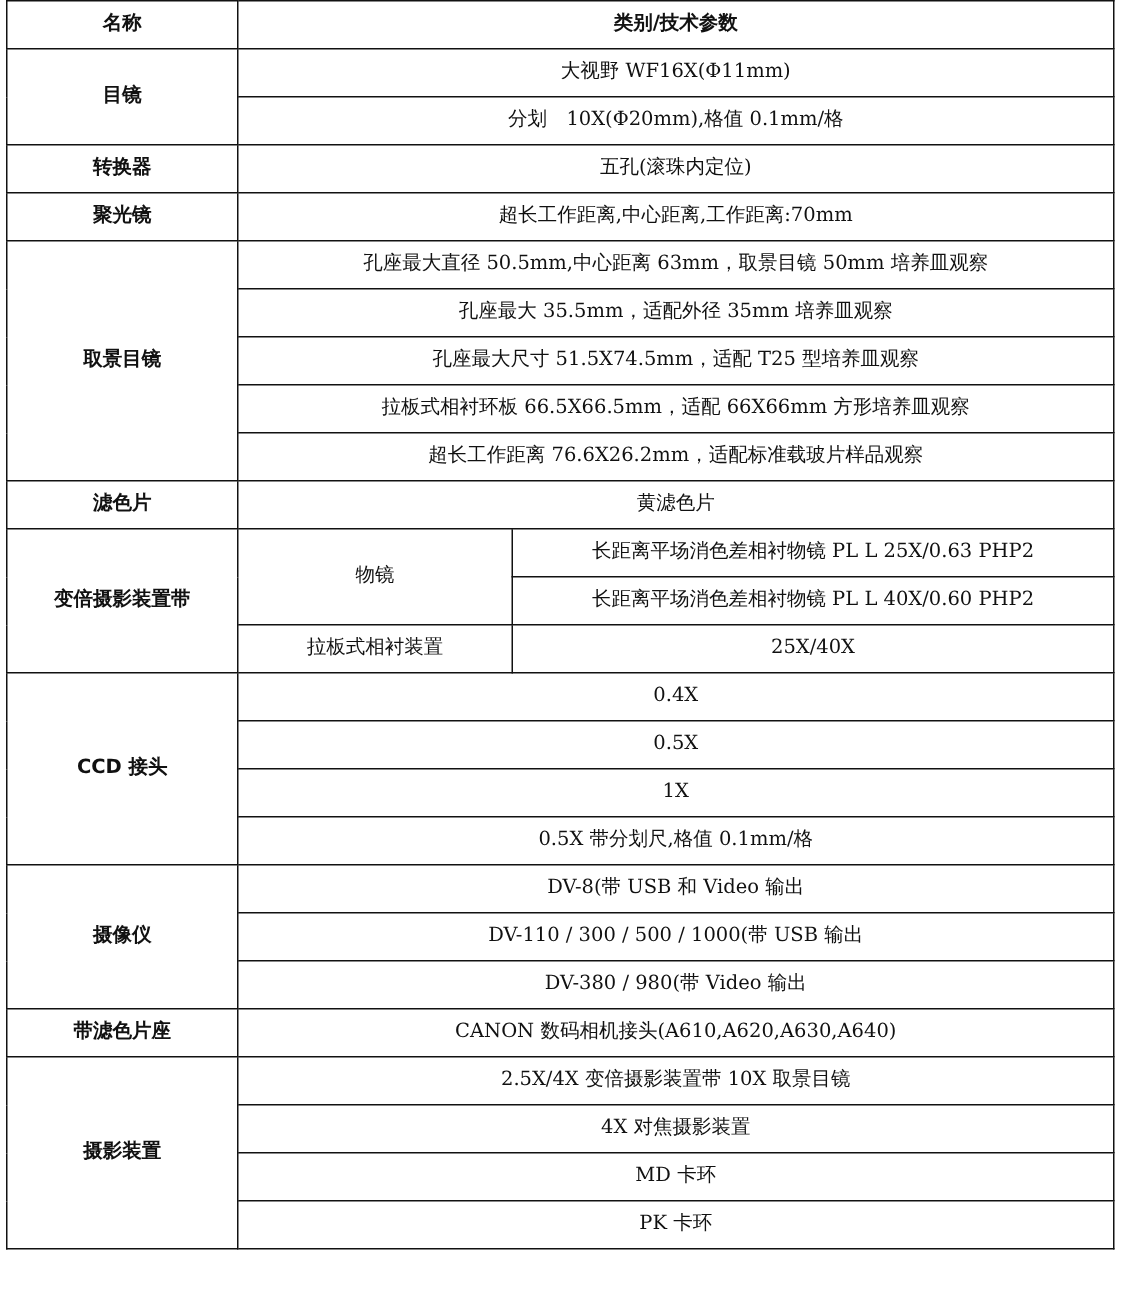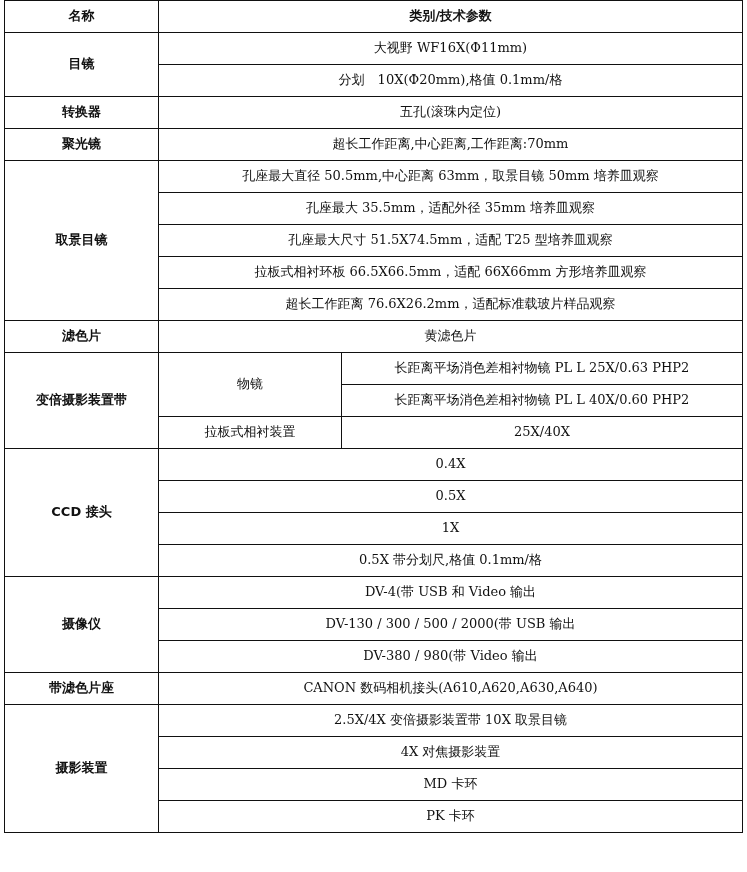--- a/index.html
+++ b/index.html
@@ -92,24 +92,24 @@
       </tr>
   <tr>
         <td colspan="2">1X</td>
       </tr>
   <tr>
         <td colspan="2">0.5X 带分划尺,格值 0.1mm/格</td>
       </tr>
 
   <tr>
     <td rowspan="3" class="name">摄像仪</td>
-    <td colspan="2">DV-4(带 USB 和 Video 输出</td>
+    <td colspan="2">DV-8(带 USB 和 Video 输出</td>
   </tr>
   <tr>
-        <td colspan="2">DV-130 / 300 / 500 / 2000(带 USB 输出</td>
+        <td colspan="2">DV-110 / 300 / 500 / 1000(带 USB 输出</td>
       </tr>
   <tr>
         <td colspan="2">DV-380 / 980(带 Video 输出</td>
       </tr>
 
   <tr>
     <td class="name">带滤色片座</td>
     <td colspan="2">CANON 数码相机接头(A610,A620,A630,A640)</td>
   </tr>
 

